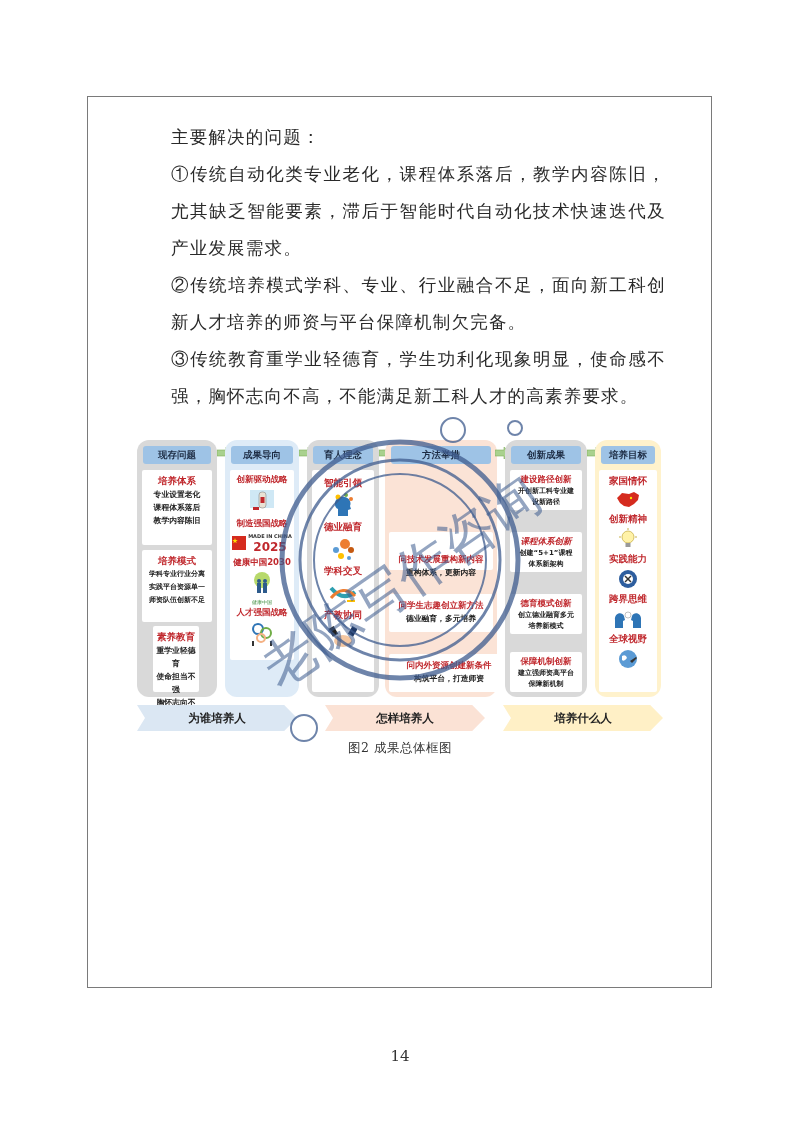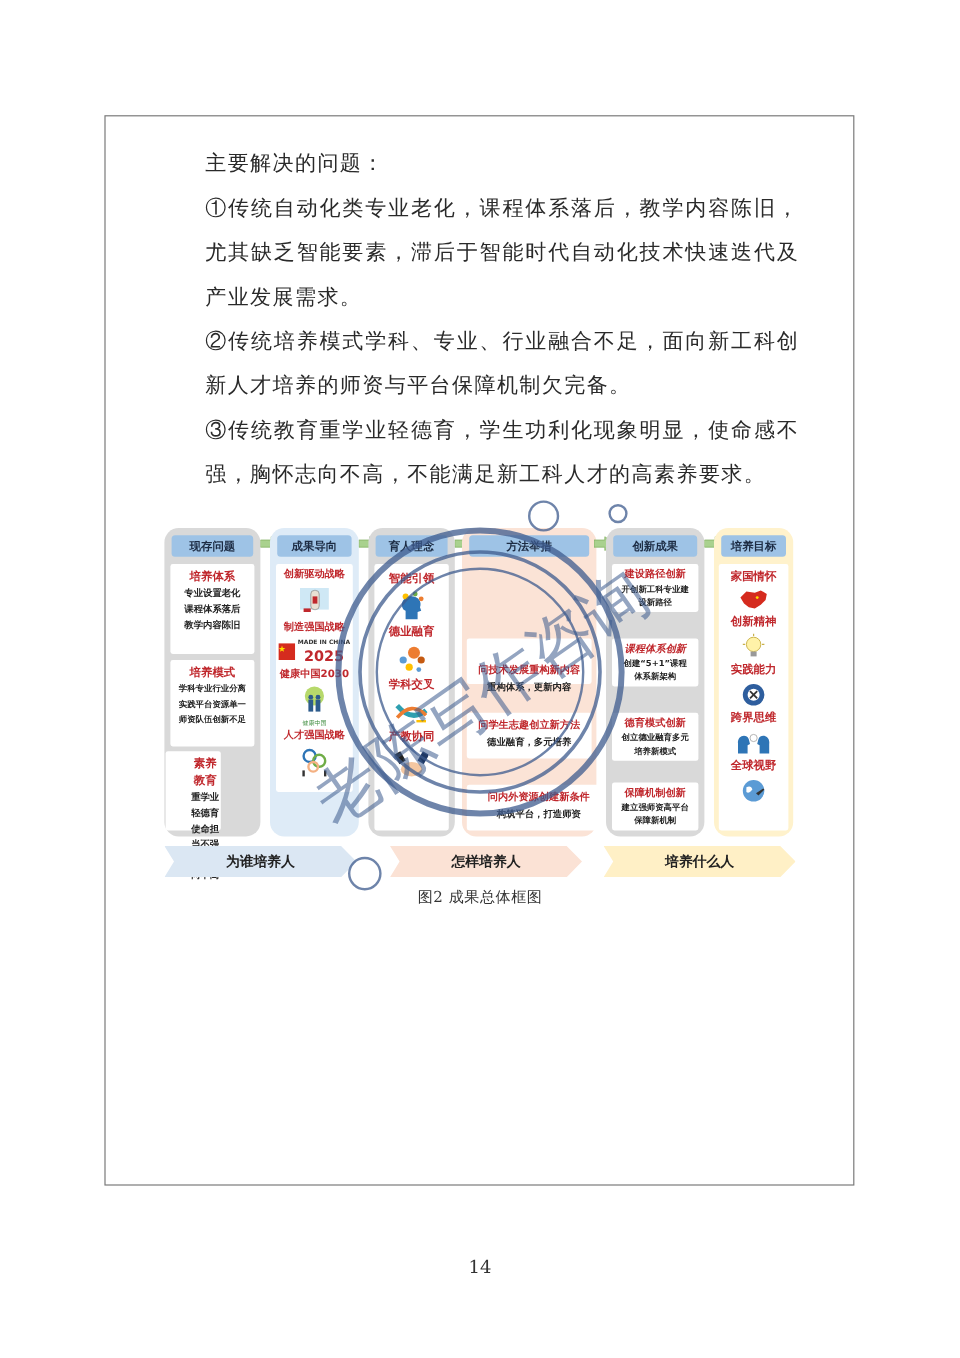--- a/index.html
+++ b/index.html
@@ -82,21 +82,21 @@
       <div class="blk">专业设置老化</div>
       <div class="blk">课程体系落后</div>
       <div class="blk">教学内容陈旧</div>
     </div>
     <div class="box" style="left:5px; top:110px; width:70px; height:72px;">
       <div class="red">培养模式</div>
       <div class="blk" style="font-size:7px;">学科专业行业分离</div>
       <div class="blk" style="font-size:7px;">实践平台资源单一</div>
       <div class="blk" style="font-size:7px;">师资队伍创新不足</div>
     </div>
-    <div class="box" style="left:1px; top:186px; width:46px; height:66px;padding-left:20px;">
+    <div class="box" style="left:16px; top:186px; width:46px; height:66px;">
       <div class="red">素养教育</div>
       <div class="blk">重学业轻德育</div>
       <div class="blk">使命担当不强</div>
       <div class="blk">胸怀志向不高</div>
     </div>
   </div>
 
   <svg class="arrow" style="left:84px;" viewBox="0 0 16 12">
       <polygon points="0,3 9,3 9,0 16,6 9,12 9,9 0,9" fill="#a9d18e" stroke="#7fae5d" stroke-width="0.6"></polygon>
     </svg>

